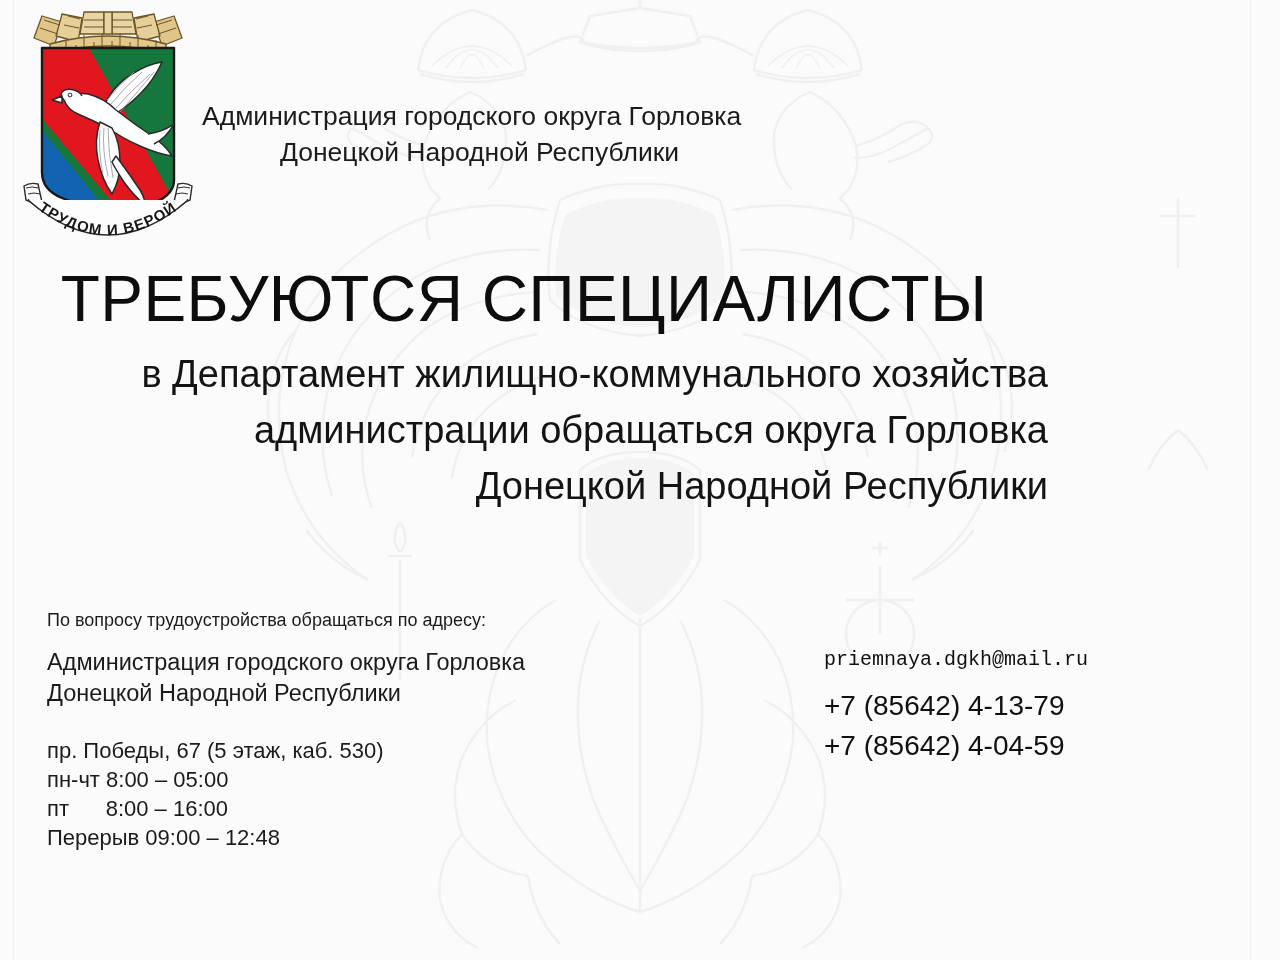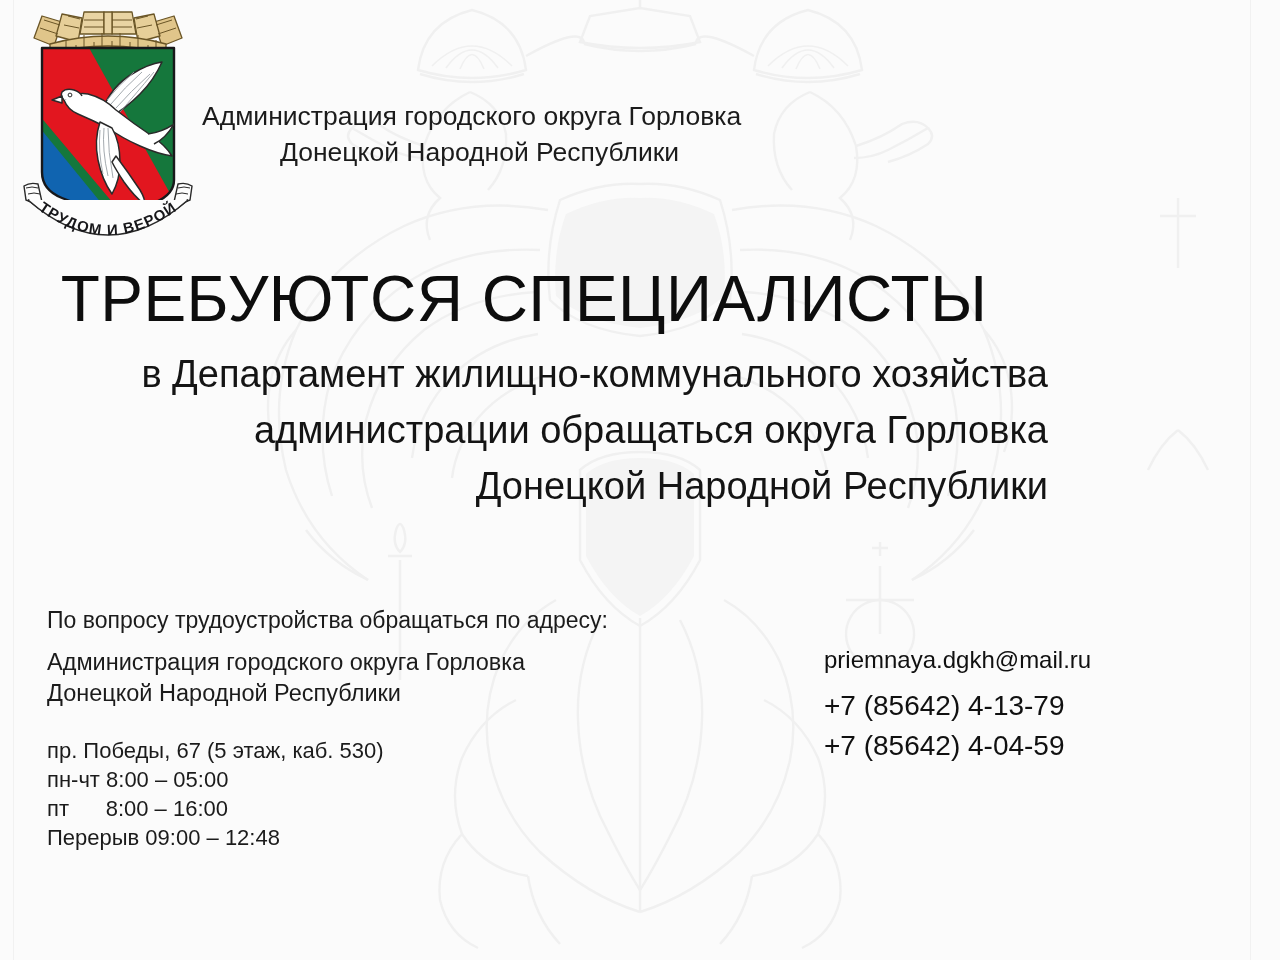--- a/index.html
+++ b/index.html
@@ -89,21 +89,21 @@
     font-weight: 400;
     color: #141414;
     white-space: nowrap;
   }
 
   
   #contact-lead {
     position: absolute;
     left: 47px;
     top: 605px;
-    font-size: 23px;
+    font-size: 18px;
     line-height: 30px;
     color: #1b1b1b;
     white-space: nowrap;
   }
   #org-block {
     position: absolute;
     left: 47px;
     top: 647px;
   }
   #org-block .oline {
@@ -123,24 +123,25 @@
     color: #1b1b1b;
     white-space: pre;
   }
 
   #right-contacts {
     position: absolute;
     left: 824px;
     top: 642px;
   }
   #right-contacts .email {
-    font-size: 24px;
+    font-size: 20px;
     line-height: 36px;
     color: #101010;
     white-space: nowrap;
+    font-family: Liberation Mono, monospace;
   }
   #right-contacts .phones { margin-top: 8px; }
   #right-contacts .phone {
     font-size: 28px;
     line-height: 40px;
     color: #101010;
     white-space: nowrap;
   }
 </style>
 </head>

